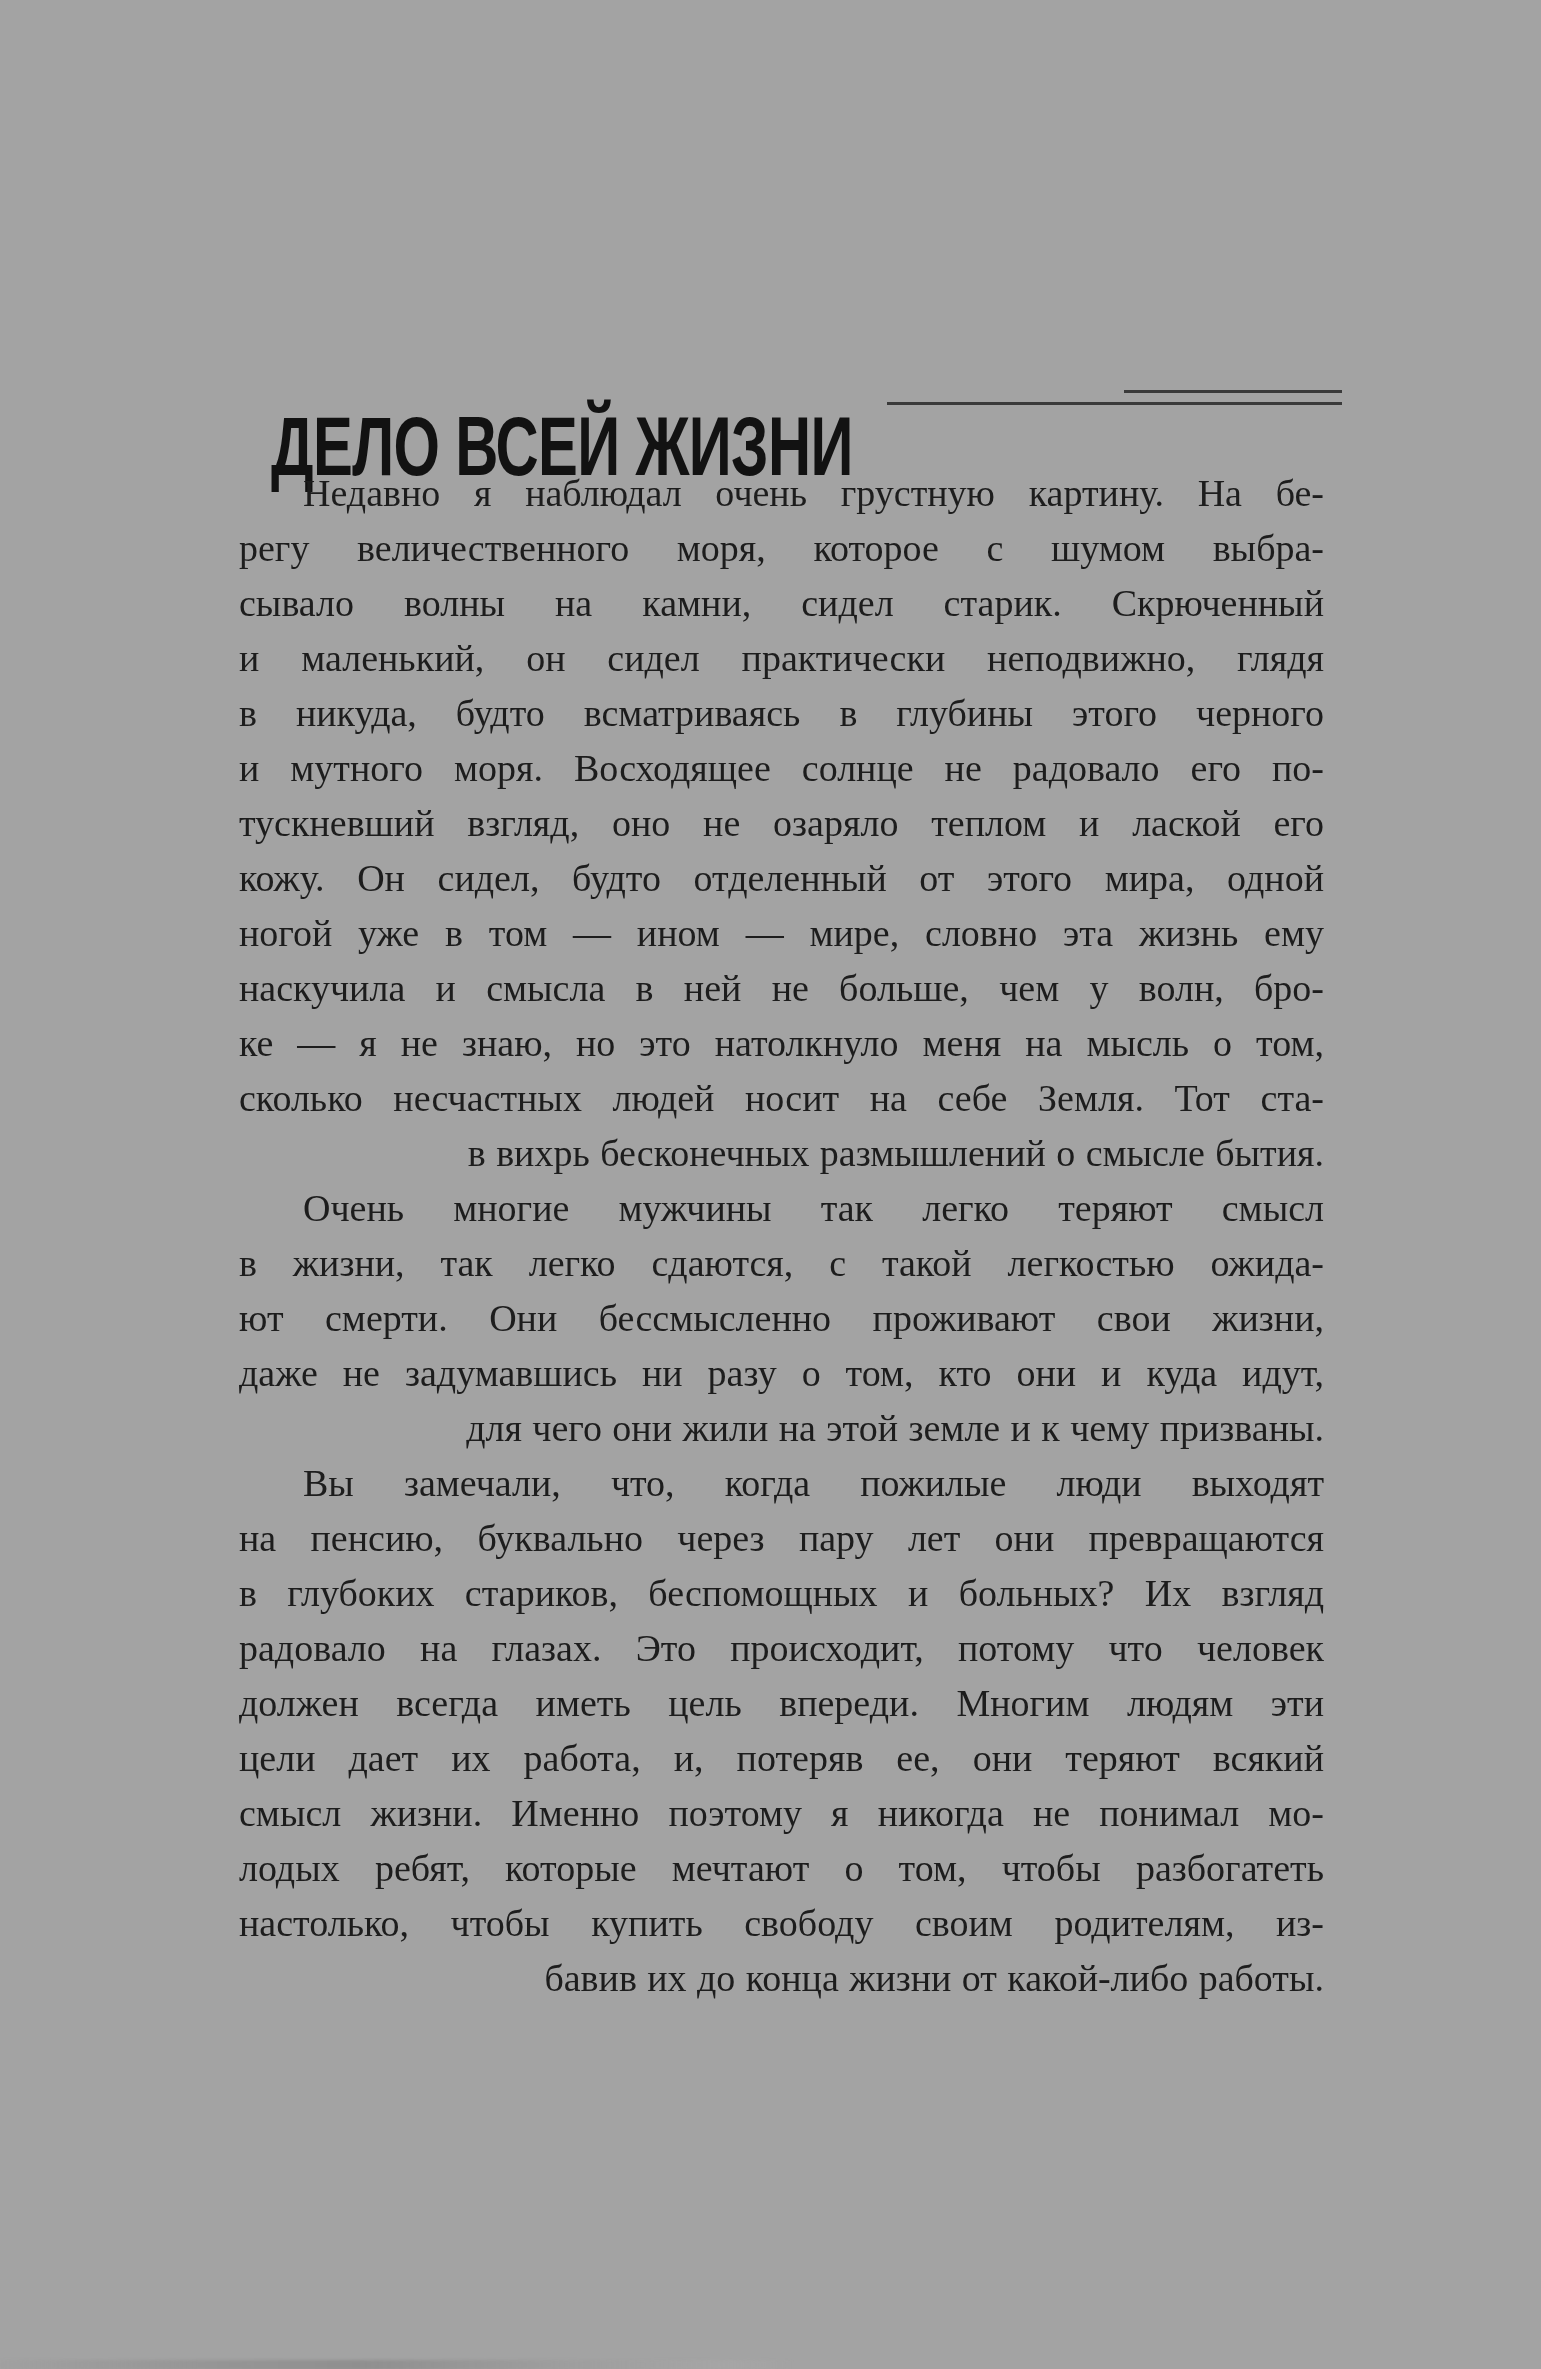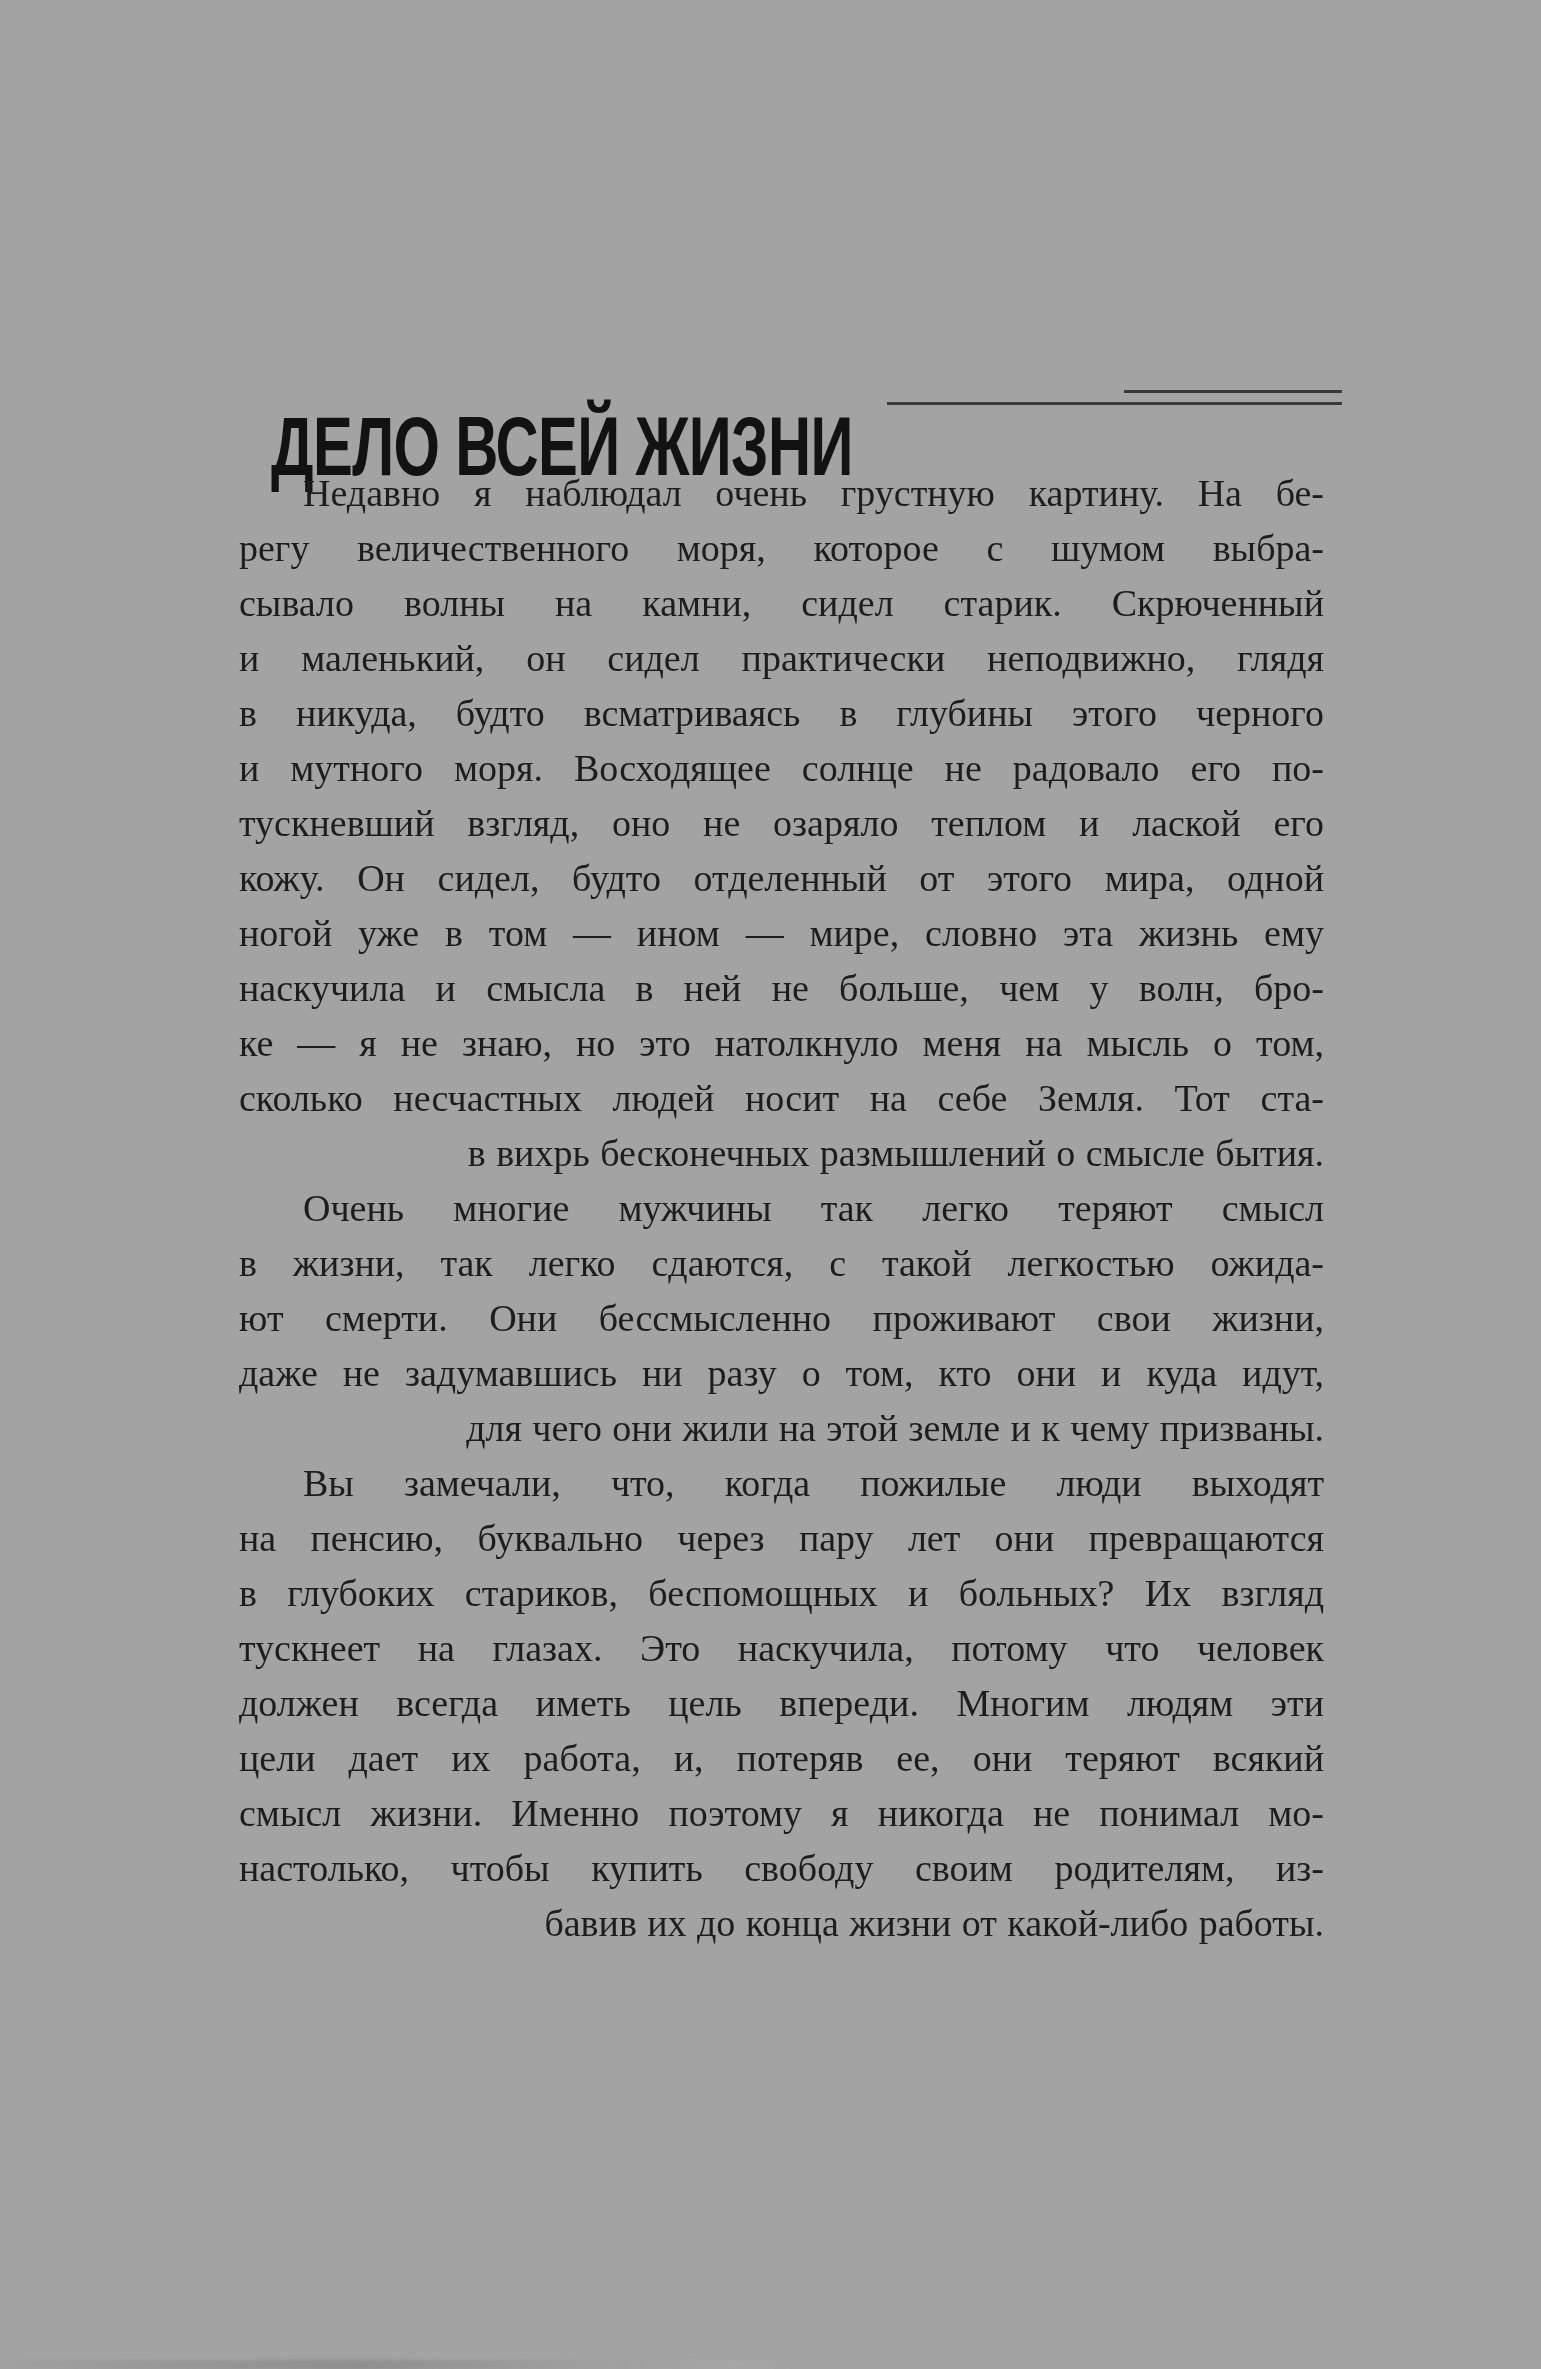--- a/index.html
+++ b/index.html
@@ -121,24 +121,25 @@
         <div class="line indent">Очень многие мужчины так легко теряют смысл</div>
         <div class="line">в жизни, так легко сдаются, с такой легкостью ожида-</div>
         <div class="line">ют смерти. Они бессмысленно проживают свои жизни,</div>
         <div class="line">даже не задумавшись ни разу о том, кто они и куда идут,</div>
         <div class="line last">для чего они жили на этой земле и к чему призваны.</div>
       </div>
       <div class="para">
         <div class="line indent">Вы замечали, что, когда пожилые люди выходят</div>
         <div class="line">на пенсию, буквально через пару лет они превращаются</div>
         <div class="line">в глубоких стариков, беспомощных и больных? Их взгляд</div>
-        <div class="line">тускнеет на глазах. Это наскучила, потому что человек</div>
+        <div class="line">радовало на глазах. Это происходит, потому что человек</div>
         <div class="line">должен всегда иметь цель впереди. Многим людям эти</div>
         <div class="line">цели дает их работа, и, потеряв ее, они теряют всякий</div>
         <div class="line">смысл жизни. Именно поэтому я никогда не понимал мо-</div>
+        <div class="line">лодых ребят, которые мечтают о том, чтобы разбогатеть</div>
         <div class="line">настолько, чтобы купить свободу своим родителям, из-</div>
         <div class="line last">бавив их до конца жизни от какой-либо работы.</div>
       </div>
     </div>
 
   <div class="page-edge-shadow"></div>
 
 </div>
 
 

